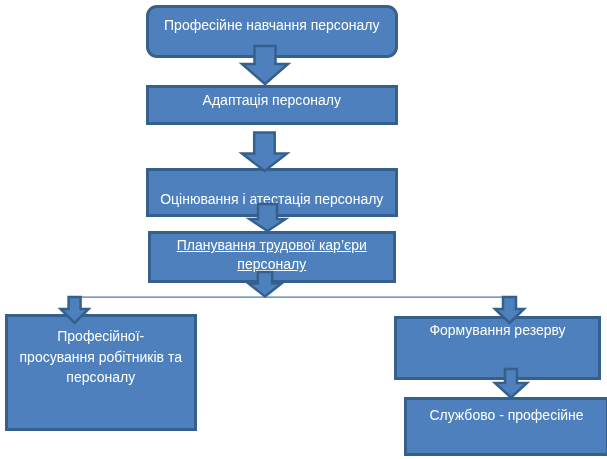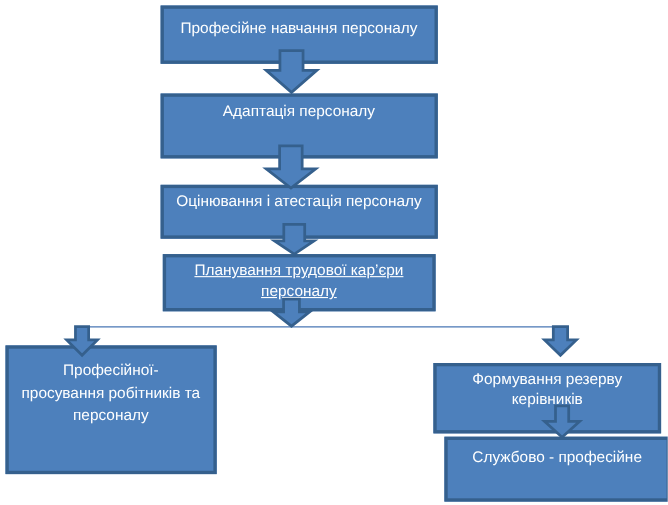--- a/index.html
+++ b/index.html
@@ -26,26 +26,26 @@
     position:absolute;
     box-sizing:border-box;
     background:var(--node-fill);
     border:3px solid var(--node-border);
     color:var(--node-text);
     font-size:14px;
     line-height:20px;
     text-align:center;
   }
   .node .ln{white-space:nowrap;}
-  #n-training        {left:146px;  top:5px;   width:251.5px; height:53px;   padding-top:6.7px;}
-  #n-adaptation      {left:146px;  top:85px;  width:251.5px; height:59px;   padding-top:1.7px;}
-  #n-evaluation      {left:146px;  top:168px; width:251.5px; height:49px;   padding-top:1px;}
+  #n-training        {left:146px;  top:5px;   width:251.5px; height:53px;   padding-top:6.7px;border-radius:11px;}
+  #n-adaptation      {left:146px;  top:85px;  width:251.5px; height:40px;   padding-top:1.7px;}
+  #n-evaluation      {left:146px;  top:168px; width:251.5px; height:49px;   padding-top:18px;}
   #n-career-planning {left:147.5px;top:231px; width:248.5px; height:52px;   padding-top:2.3px; line-height:19px;text-decoration:underline;}
   #n-qualification   {left:4.5px;  top:314px; width:192.5px; height:117px;  padding-top:9px; line-height:20.5px;}
-  #n-reserve         {left:394px;  top:316px; width:207px;   height:64px;   padding-top:1.9px; line-height:18px;margin-top:14px;}
+  #n-reserve         {left:394px;  top:316px; width:207px;   height:64px;   padding-top:1.9px; line-height:18px;}
   #n-service         {left:404px;  top:397px; width:205px;   height:58.5px; padding-top:5px;}
   svg#connectors{
     position:absolute;left:0;top:0;width:607px;height:459px;
     pointer-events:none;
   }
   svg#connectors polygon{
     fill:var(--node-fill);
     stroke:var(--node-border);
     stroke-width:2.5;
     stroke-linejoin:miter;
@@ -78,21 +78,20 @@
   </div>
 
   <div class="node" id="n-qualification">
     <div class="ln">Професійної-</div>
     <div class="ln">просування робітників та</div>
     <div class="ln">персоналу</div>
   </div>
 
   <div class="node" id="n-reserve">
     <div class="ln">Формування резерву</div>
-    <div class="ln">керівників</div>
   </div>
 
   <div class="node" id="n-service">
     <div class="ln">Службово - професійне</div>
   </div>
 
   <svg id="connectors" viewBox="0 0 607 459">
     <line x1="74.6" y1="297.2" x2="509.5" y2="297.2"></line>
     <polygon points="254.5,46 275.5,46 275.5,64 288,64 265,84 242,64 254.5,64"></polygon>
     <polygon points="254.2,132.5 274.7,132.5 274.7,153.5 287,153.5 264.5,171 242,153.5 254.2,153.5"></polygon>

